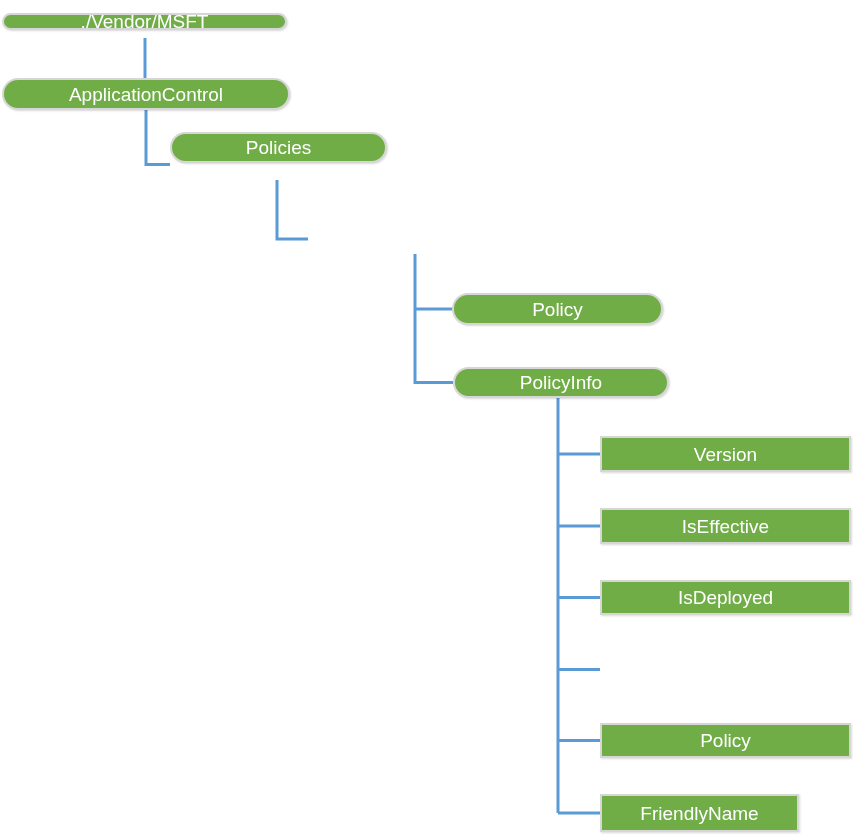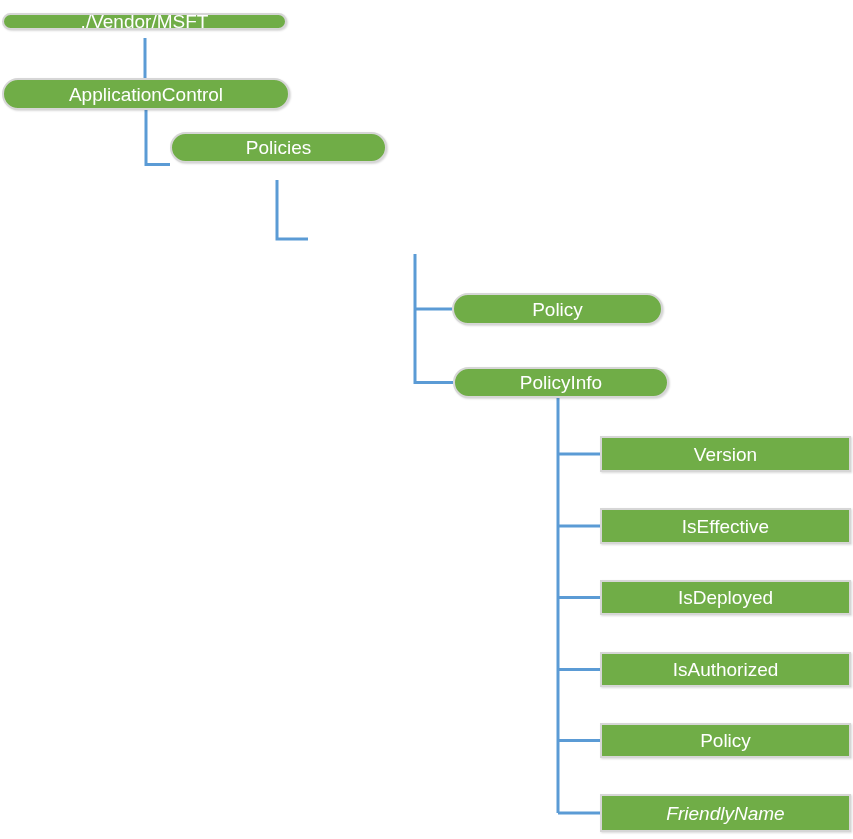--- a/index.html
+++ b/index.html
@@ -75,19 +75,18 @@
   <div class="node pill" style="left:452px; top:293px; width:211px; height:32px;">Policy</div>
 
   <div class="node pill" style="left:453px; top:367px; width:216px; height:31px;">PolicyInfo</div>
 
   <div class="node rect" style="left:600px; top:436px; width:251px; height:36px;text-align:right;">Version</div>
 
   <div class="node rect" style="left:600px; top:508px; width:251px; height:36px;">IsEffective</div>
 
   <div class="node rect" style="left:600px; top:580px; width:251px; height:35px;">IsDeployed</div>
 
-  <div class="node rect" style="left:600px; top:652px; width:251px; height:35px;">IsAuthorized</div>
 
   <div class="node rect" style="left:600px; top:723px; width:251px; height:35px;">Policy</div>
 
-  <div class="node rect" style="left:600px; top:794px; width:251px; height:38px;font-style:italic;">FriendlyName</div>
+  <div class="node rect" style="left:600px; top:794px; width:199px; height:38px;">FriendlyName</div>
 
 </div>
 
 </body></html>

